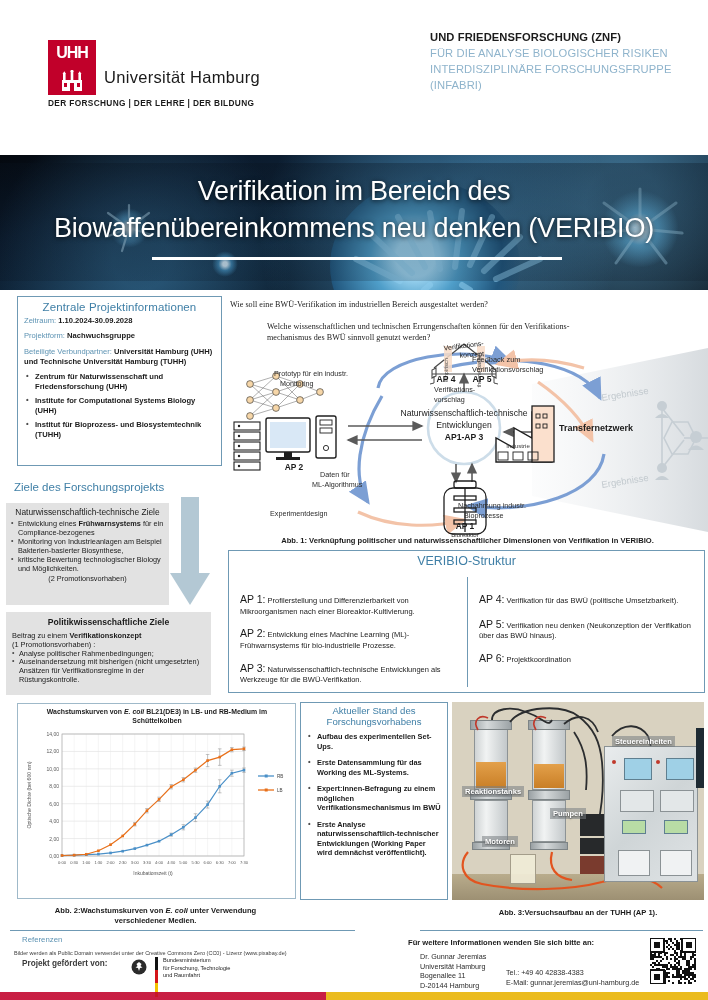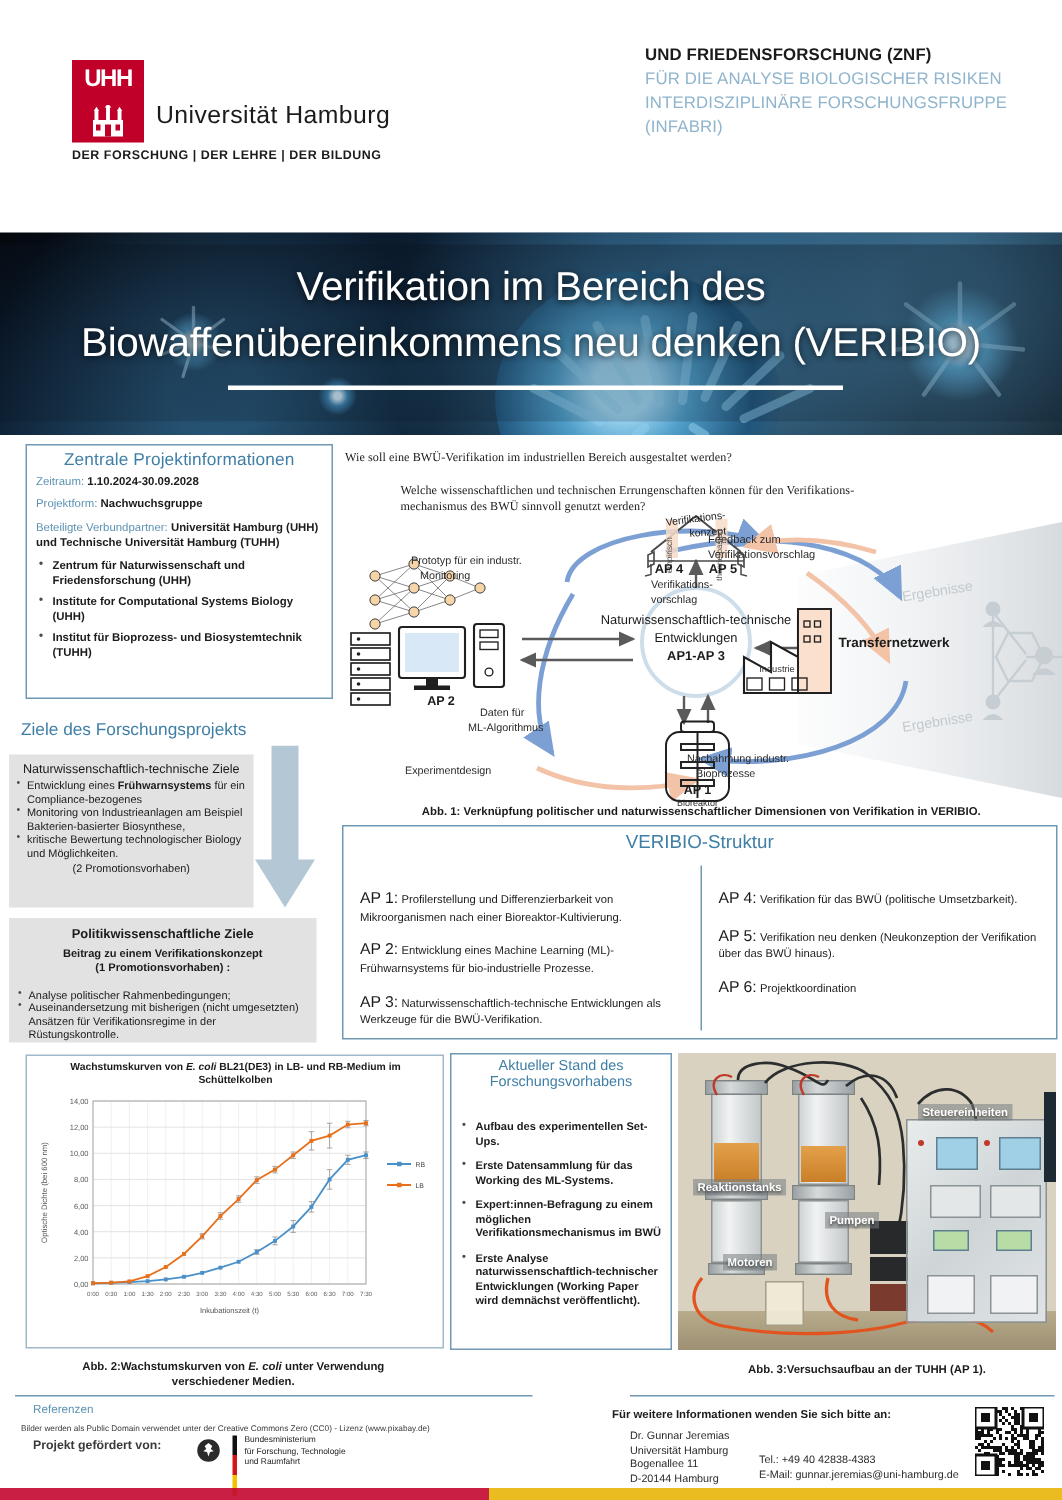--- a/index.html
+++ b/index.html
@@ -125,22 +125,22 @@
   }
   .center-note { font-size: 7.3px; text-align: center; margin-top: 1px; }
   #box-goal-pol {
     position: absolute; left: 6px; top: 612px; width: 205px; height: 83px;
     background: #e2e2e2; padding: 5px 6px;
   }
   #box-goal-pol .gt {
     font-size: 8.6px; font-weight: 700; text-align: center; margin-bottom: 4px;
   }
   #box-goal-pol .gsub {
-    font-size: 7.4px; font-weight: 700; text-align: center; line-height: 1.25;
-    margin-bottom: 10px;
+    font-size: 7.4px; font-weight: 400; line-height: 1.25;
+    margin-bottom: 0;
   }
   #big-arrow { position: absolute; left: 168px; top: 497px; width: 44px; height: 110px; }
   
   #questions { position: absolute; left: 230px; top: 300px; width: 470px; }
   #questions p { font-size: 8.1px; line-height: 1.35; color: #1b1b1b; letter-spacing: .05px; font-family: Liberation Serif, serif; }
   #questions p.q2 { margin-top: 11px; margin-left: 37px; }
   
   #diagram { position: absolute; left: 232px; top: 336px; width: 476px; height: 205px; }
   #diagram svg { display: block; }
   #fig1-cap {
@@ -174,21 +174,21 @@
     font-size: 6.9px; font-weight: 700; line-height: 1.3;
   }
   #chart-plot { position: absolute; left: 4px; top: 24px; width: 272px; height: 168px; }
   
   #box-stand {
     position: absolute; left: 300px; top: 702px; width: 148px; height: 198px;
     border: 1.1px solid #6f99b4; background: #fff; padding: 3px 6px;
   }
   #box-stand .ss-title {
     text-align: center; color: #3f7fa6; font-size: 9.6px; line-height: 1.12;
-    margin-bottom: 19px;
+    margin-bottom: 5px;
   }
   #box-stand ul { list-style: none; }
   #box-stand li {
     font-size: 7.4px; line-height: 1.28; font-weight: 700; position: relative;
     padding-left: 10px; margin-bottom: 7px;
   }
   #box-stand li::before {
     content: "\2022"; position: absolute; left: 1px; top: -1px; color: #4a4a4a;
   }
   

